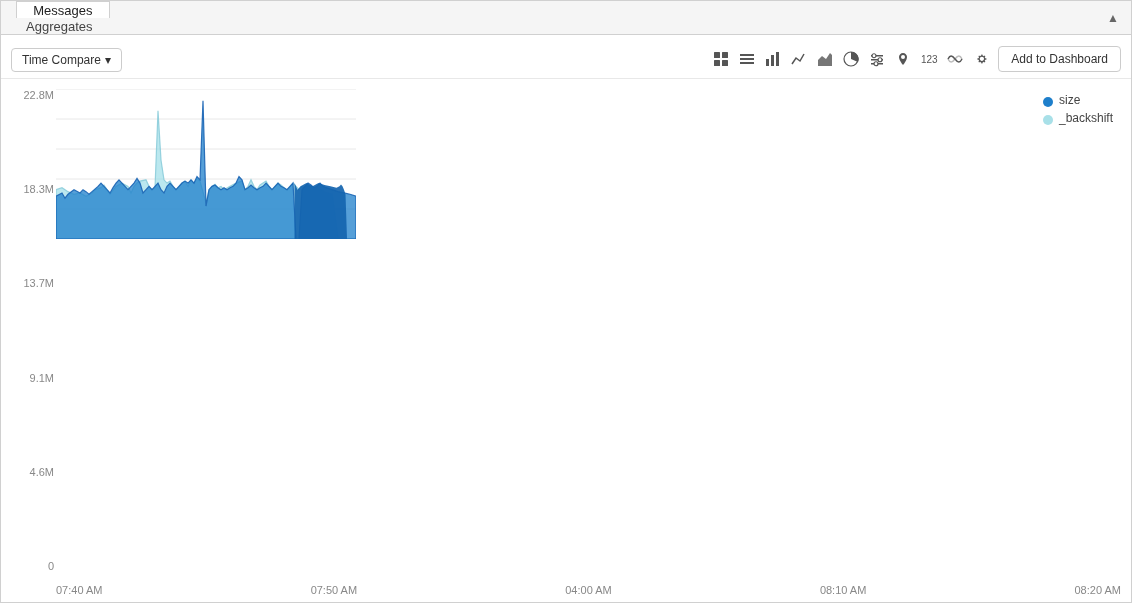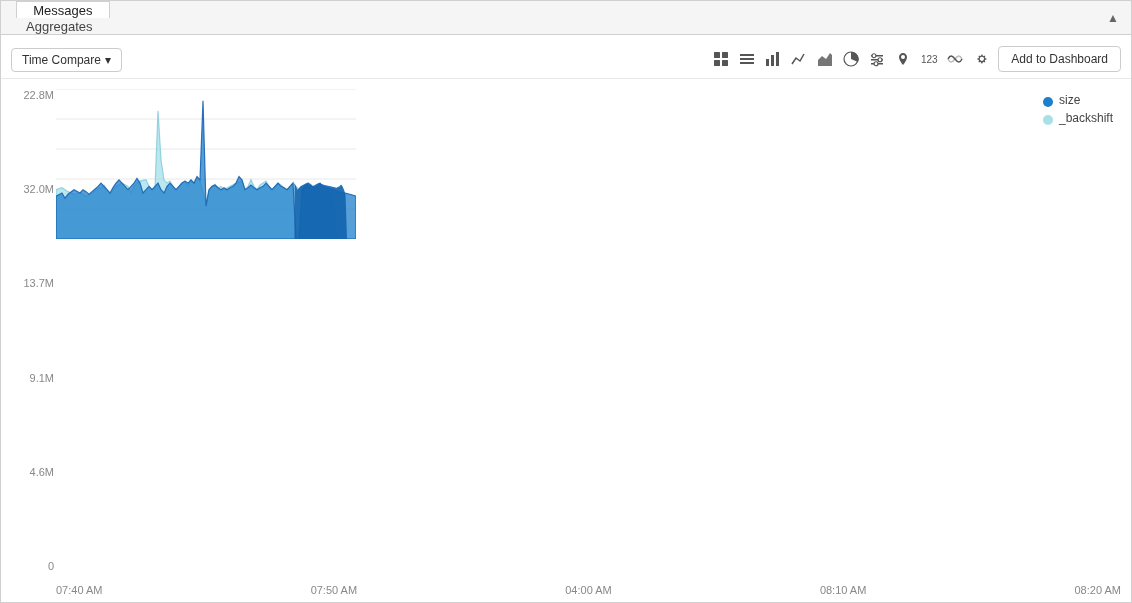--- a/index.html
+++ b/index.html
@@ -273,21 +273,21 @@
       </svg>
     </div>
 
     <button class="add-dashboard-btn">Add to Dashboard</button>
   </div>
 
   <div class="chart-area">
 
     <div class="y-axis-labels">
       <span class="y-label">22.8M</span>
-      <span class="y-label">32.0M</span>
+      <span class="y-label">18.3M</span>
       <span class="y-label">13.7M</span>
       <span class="y-label">9.1M</span>
       <span class="y-label">4.6M</span>
       <span class="y-label">0</span>
     </div>
 
     <svg class="svg-chart" id="chart-svg" xmlns="http://www.w3.org/2000/svg">
 
     <line x1="0" y1="0" x2="300" y2="0" stroke="#e8e8e8" stroke-width="1"></line>
         <line x1="0" y1="30" x2="300" y2="30" stroke="#e8e8e8" stroke-width="1"></line>

